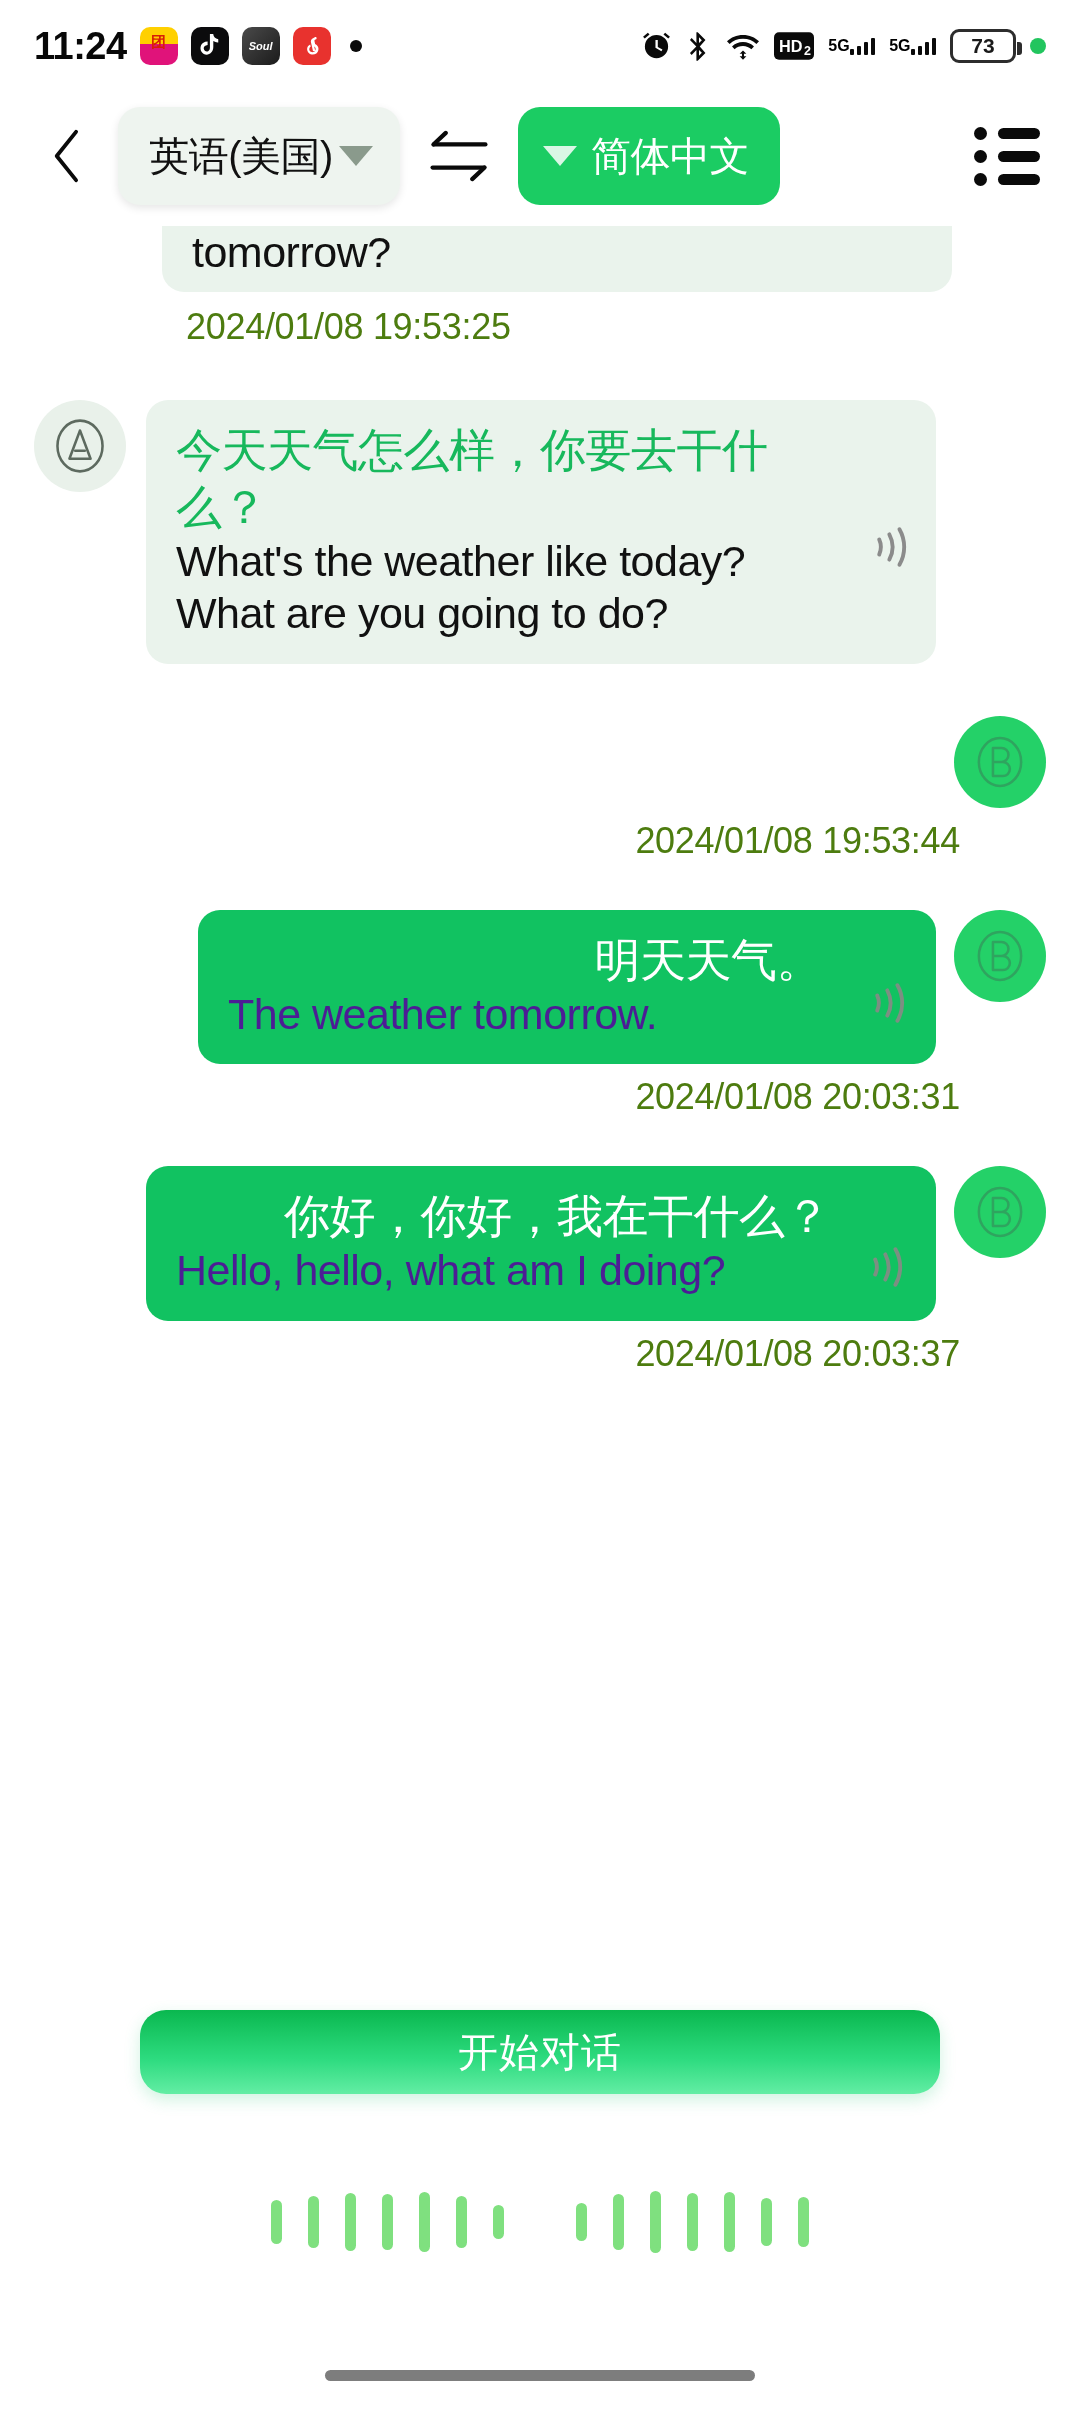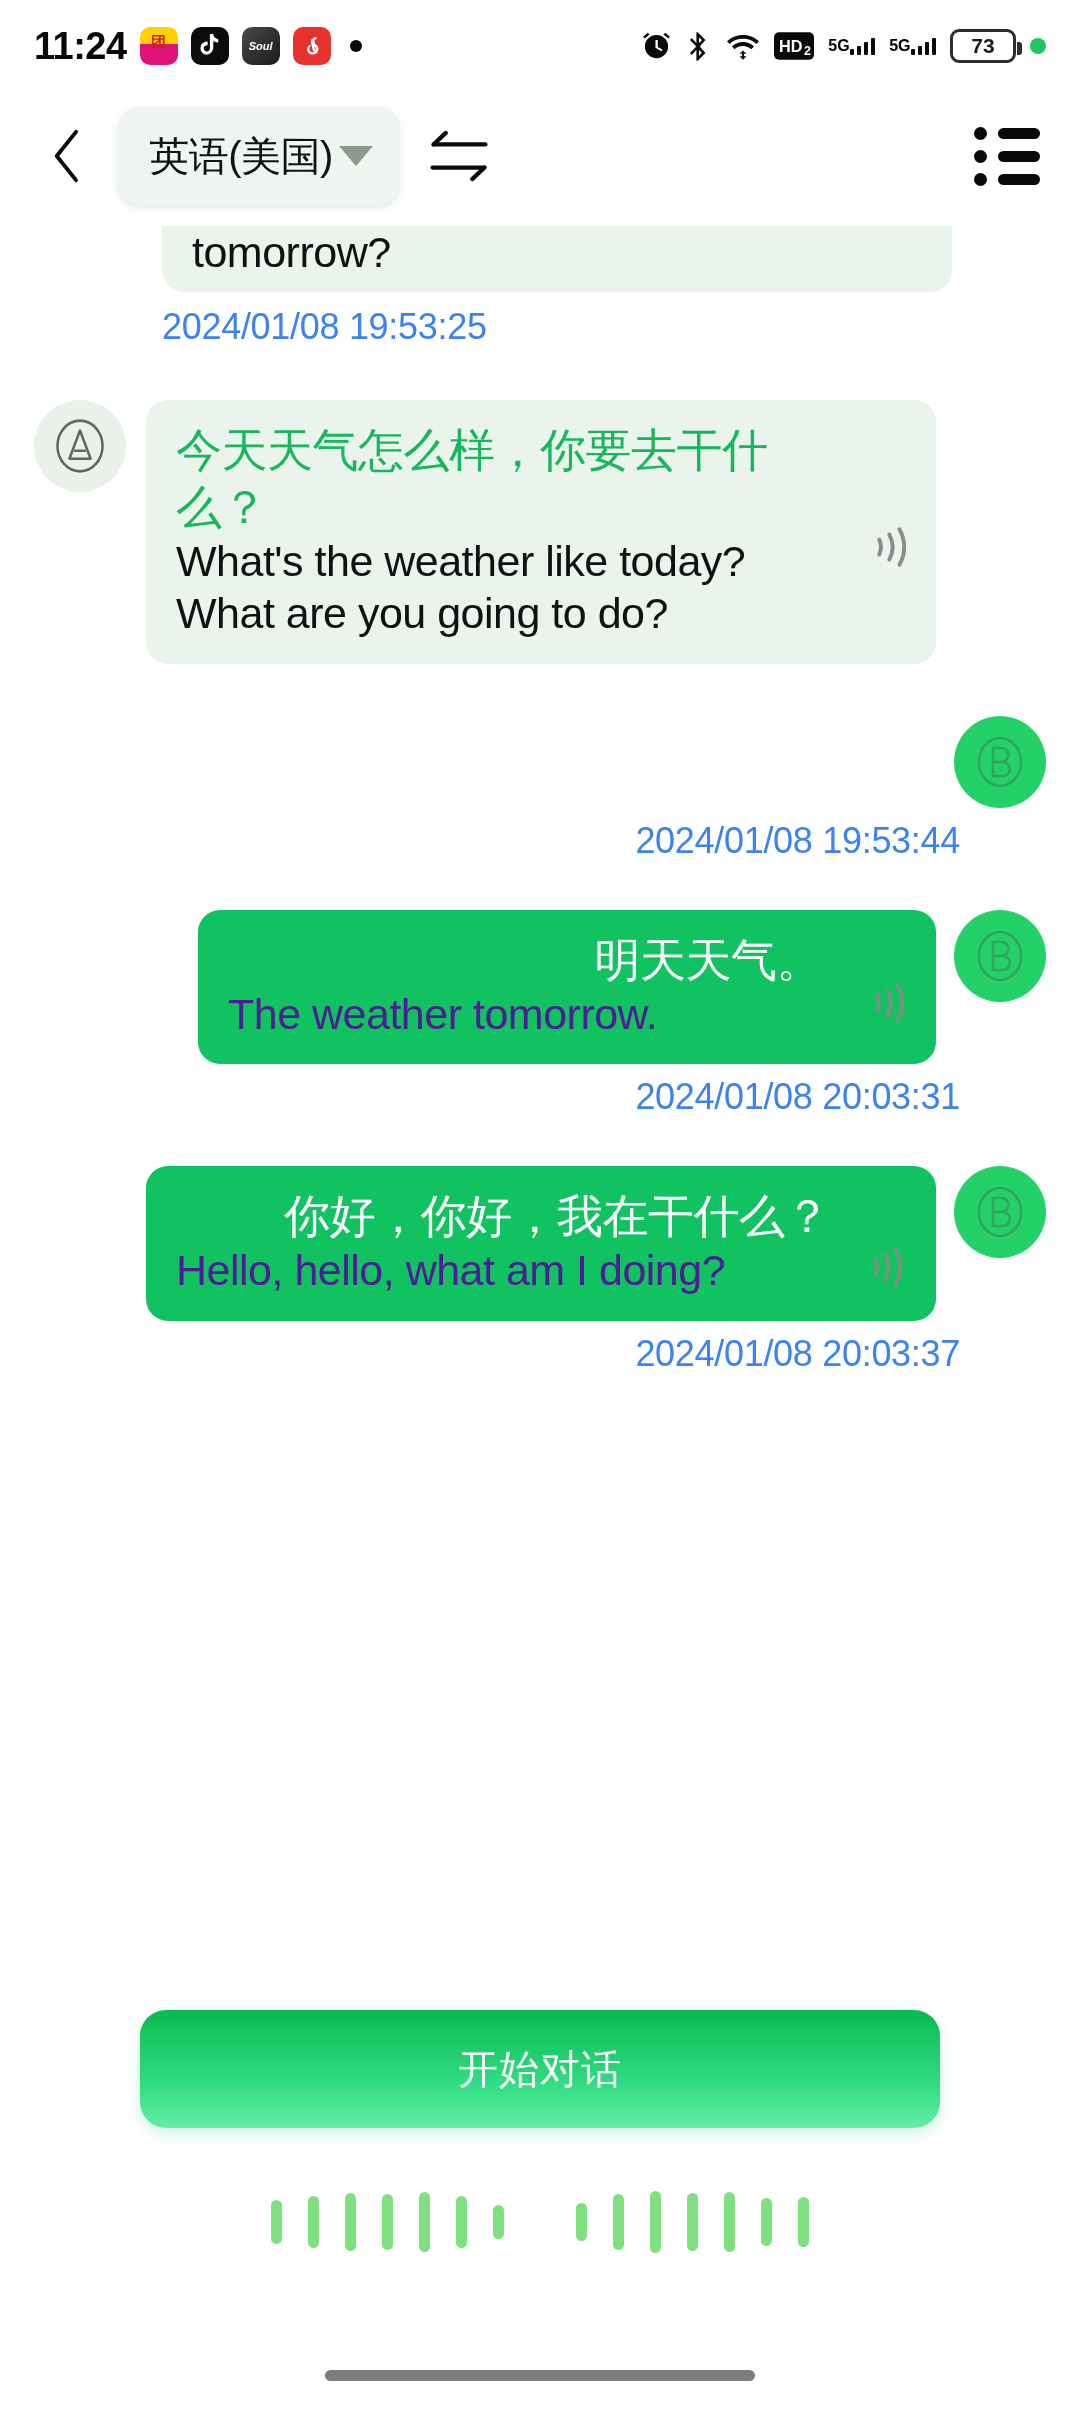--- a/index.html
+++ b/index.html
@@ -103,29 +103,29 @@
   .in .line-zh{ color:#17b85c; }
   .in .line-en{ color:#111111; }
   .out .line-en.white{ color:#ffffff; }
   .out .line-zh.white{ color:#ffffff; }
   .out .line-zh.black{ color:#0d0d0d; }
   .out .line-en.black{ color:#4c1d95; }
   .ralign{ text-align:right; }
 
   .spk{ position:absolute; width:46px; height:54px; }
   .ts{
-    font-size:36px; color:#3b82f6; letter-spacing:-0.3px;
-    padding:0 46px; margin-top:12px;
+    font-size:36px; color:#4d7c0f; letter-spacing:-0.3px;
+    padding:0 46px; margin-top:12px;margin-left:24px;
   }
   .ts.r{ text-align:right; padding-right:120px; }
   .ts.l{ text-align:left; padding-left:128px; }
 
   
   .startbtn{
-    position:absolute; left:140px; top:2010px; width:800px; height:118px;
+    position:absolute; left:140px; top:2010px; width:800px; height:84px;
     border-radius:26px;
     background:linear-gradient(180deg,#0ab84f 0%,#2ddb7f 58%,#63eda4 100%);
     box-shadow:0 6px 16px rgba(40,200,120,0.22);
     display:flex; align-items:center; justify-content:center;
   }
   .startbtn .t{ font-size:40px; color:#ffffff; letter-spacing:1px; }
 
   .wave{
     position:absolute; left:0; top:2186px; width:1080px; height:72px;
     display:flex; align-items:center; justify-content:center; gap:72px;
@@ -226,20 +226,24 @@
 
     <div class="swap">
       <svg width="66" height="58" viewBox="0 0 40 34" fill="none" stroke="#0a0a0a" stroke-width="2.6" stroke-linecap="round" stroke-linejoin="round">
         <path d="M36 10H5"></path>
           <path d="M12 3 4.5 10"></path>
         <path d="M4 24h31"></path>
           <path d="M28 31l7.5-7"></path>
       </svg>
     </div>
 
+    <div class="lang-dst">
+      <span class="tri-down-w"></span>
+      <span class="txt">简体中文</span>
+    </div>
 
     <div class="menubtn">
       <span class="menurow">
           <span class="d"></span>
           <span class="l"></span>
         </span>
       <span class="menurow">
           <span class="d"></span>
           <span class="l"></span>
         </span>

